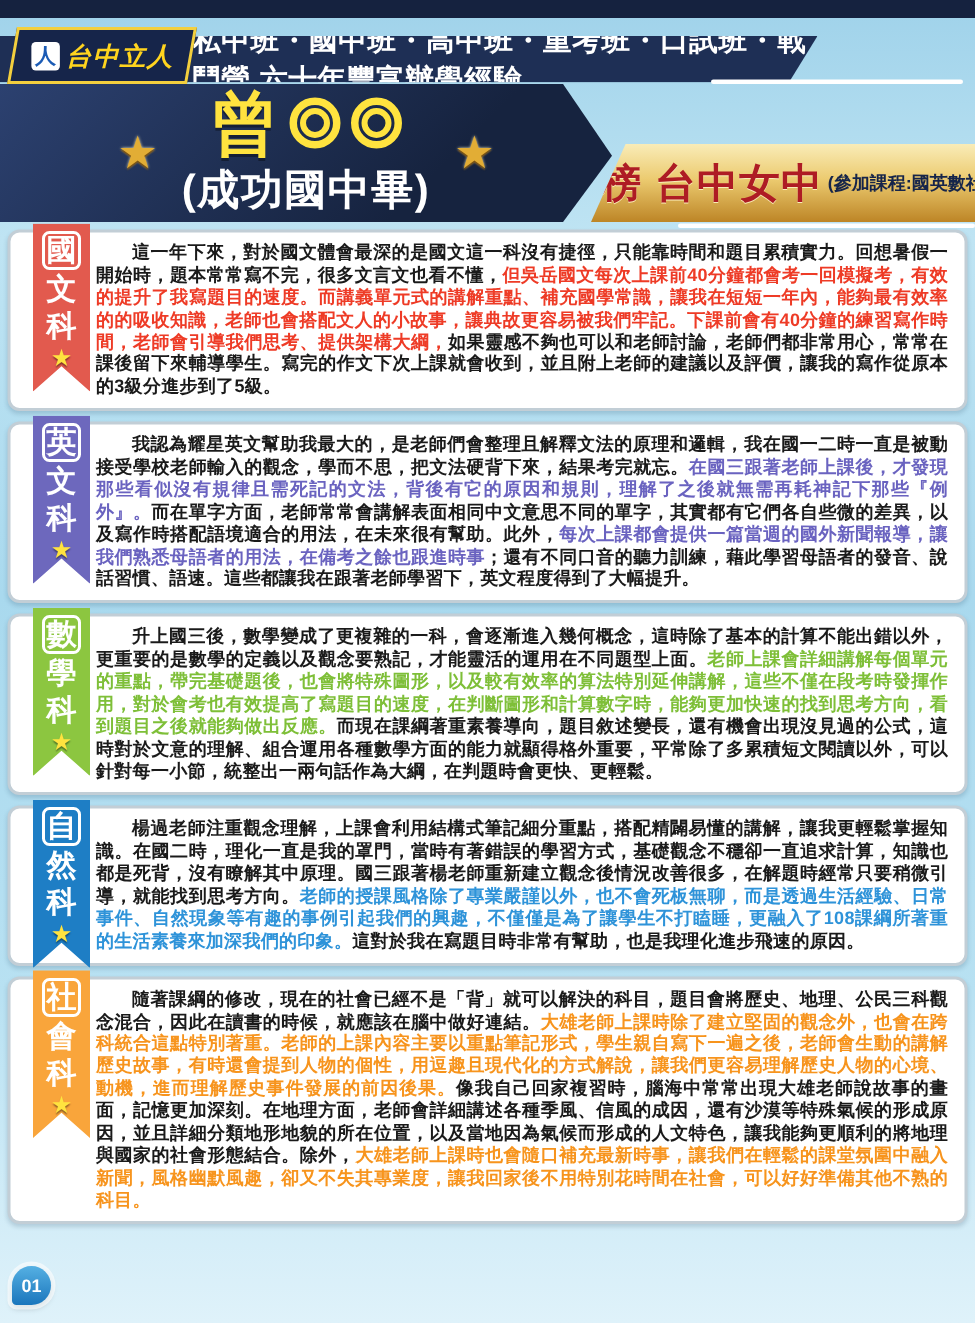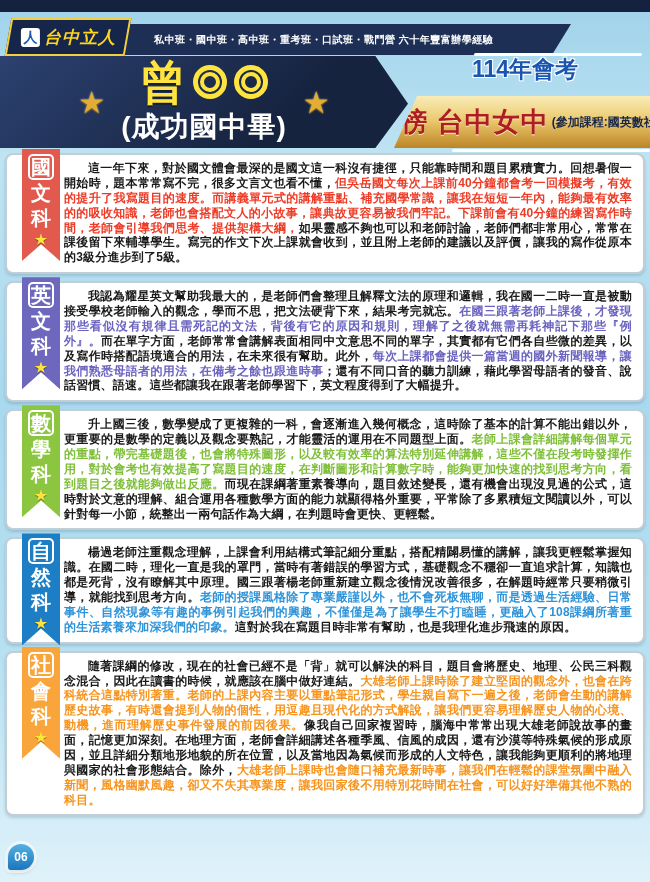--- a/index.html
+++ b/index.html
@@ -7,21 +7,21 @@
   body {
     position:relative; overflow:hidden;
     font-family:"Liberation Sans", sans-serif;
     background:linear-gradient(180deg,#9fd2ea 0%,#bfe4f3 18%,#a9d9ee 45%,#b8e1f2 75%,#dff2fa 100%);
   }
   .topstrip { position:absolute; top:0; left:0; width:100%; height:12px; background:#15223f; }
   .banner-bar {
     position:absolute; top:24px; left:0; width:545px; height:31px;
     background:#1e2f55; clip-path:polygon(0 0,100% 0,96.5% 100%,0 100%);
     display:flex; align-items:center; padding-left:128px;
-    color:#fff; font-weight:700; font-size:10px; letter-spacing:.5px;margin-left:26px;
+    color:#fff; font-weight:700; font-size:19px; letter-spacing:.5px;
   }
   .logo-badge {
     position:absolute; top:18px; left:8px; width:120px; height:38px;
     background:#16254a; border:2px solid #f3cf3e; transform:skewX(-10deg);
     display:flex; align-items:center; justify-content:center; gap:5px; z-index:3;
   }
   .logo-inner { transform:skewX(10deg); display:flex; align-items:center; gap:4px; }
   .logo-mark {
     width:19px; height:19px; background:#fff; border-radius:3px;
     color:#1b5bb5; font-weight:700; font-size:14px; line-height:19px; text-align:center;
@@ -119,21 +119,20 @@
       <div class="name-row">
         <span class="name-char">曾</span>
         <span class="ring"></span>
         <span class="ring"></span>
       </div>
       <div class="grad-school">(成功國中畢)</div>
     </div>
     <span class="hero-star">★</span>
   </div>
   <div class="exam-row">
-    <span class="exam-year">114年會考</span>
   </div>
   <div class="gold-ribbon">
     <span class="honor-text">榮榜 台中女中</span>
     <span class="courses-note">(參加課程:國英數社自)</span>
   </div>
   <div class="wline2"></div>
 </div>
 
 <div class="content" id="sections">
   <section class="card">
@@ -181,14 +180,14 @@
       <span class="rchar boxed">社</span>
         <span class="rchar">會</span>
         <span class="rchar">科</span>
         <span class="rstar">★</span>
     </div>
     <p class="para"><span style="color: rgb(26, 26, 26);">隨著課綱的修改，現在的社會已經不是「背」就可以解決的科目，題目會將歷史、地理、公民三科觀念混合，因此在讀書的時候，就應該在腦中做好連結。</span><span style="color: rgb(247, 148, 29);">大雄老師上課時除了建立堅固的觀念外，也會在跨科統合這點特別著重。老師的上課內容主要以重點筆記形式，學生親自寫下一遍之後，老師會生動的講解歷史故事，有時還會提到人物的個性，用逗趣且現代化的方式解說，讓我們更容易理解歷史人物的心境、動機，進而理解歷史事件發展的前因後果。</span><span style="color: rgb(26, 26, 26);">像我自己回家複習時，腦海中常常出現大雄老師說故事的畫面，記憶更加深刻。在地理方面，老師會詳細講述各種季風、信風的成因，還有沙漠等特殊氣候的形成原因，並且詳細分類地形地貌的所在位置，以及當地因為氣候而形成的人文特色，讓我能夠更順利的將地理與國家的社會形態結合。除外，</span><span style="color: rgb(247, 148, 29);">大雄老師上課時也會隨口補充最新時事，讓我們在輕鬆的課堂氛圍中融入新聞，風格幽默風趣，卻又不失其專業度，讓我回家後不用特別花時間在社會，可以好好準備其他不熟的科目。</span></p>
   </section>
 </div>
 
 <div class="page-badge">
-  <span>06</span>
+  <span>01</span>
 </div>
 
 </body></html>

